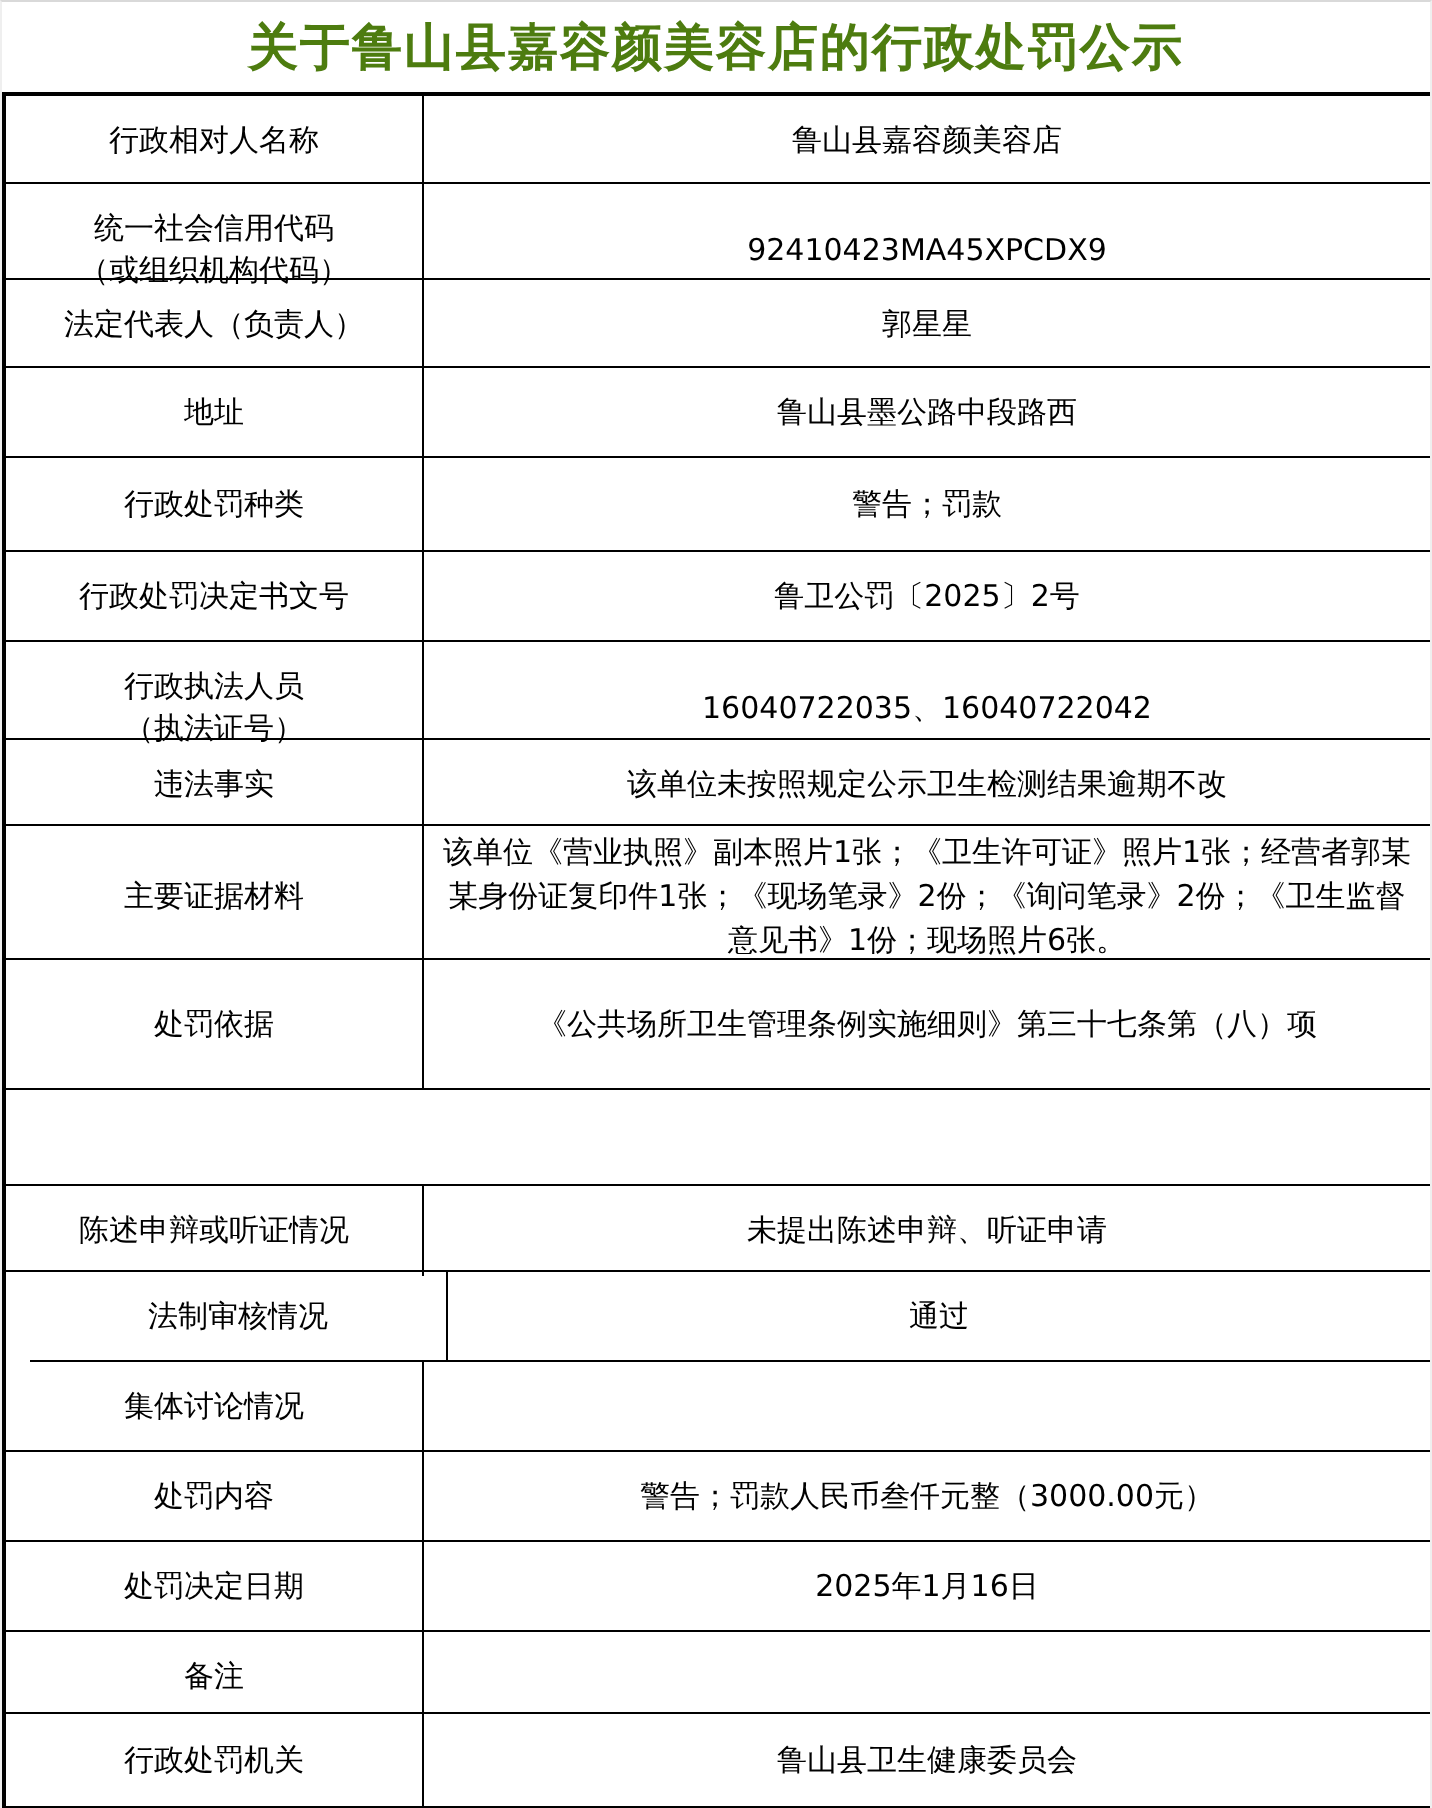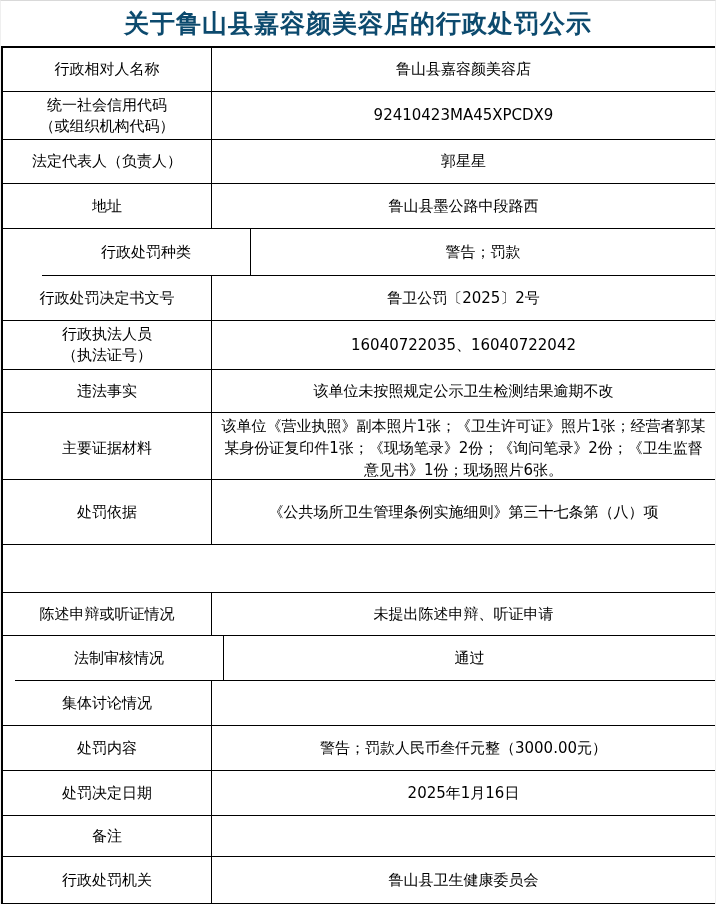--- a/index.html
+++ b/index.html
@@ -19,56 +19,56 @@
   }
   .title {
     height: 45px;
     display: flex;
     align-items: center;
     justify-content: center;
     font-family: "DejaVu Serif", "Liberation Serif", serif;
     font-size: 25px;
     font-weight: 600;
     letter-spacing: 1px;
-    color: #0c4a6e;
+    color: #4d7c0f;
   }
   .table {
     width: 716px;
     border: 2px solid #000000;
     border-top-width: 2px;
   }
   .row {
     display: grid;
     grid-template-columns: 209px 1fr;
     border-bottom: 1px solid #000000;
   }
   .row:last-child { border-bottom: none; }
   .cell {
     display: flex;
     align-items: center;
     justify-content: center;
     text-align: center;
     font-size: 15px;
     line-height: 21px;
-    padding: 2px 4px;
+    padding: 12px 4px;
   }
   .cell.label {
     border-right: 1px solid #000000;
     white-space: pre-line;
     font-weight: 500;
   }
   .cell.value {
     padding: 2px 5px;
   }
   
   .r0  { height: 44px; }
   .r1  { height: 48px; }
   .r2  { height: 44px; }
   .r3  { height: 45px; }
-  .r4  { height: 47px; margin-left: 39px; }
+  .r4  { height: 47px; }
   .r5  { height: 45px; }
   .r6  { height: 49px; }
   .r7  { height: 43px; }
   .r8  { height: 67px; }
   .r9  { height: 65px; }
   .r10 { height: 48px; }
   .r11 { height: 43px; }
   .r12 { height: 45px; margin-left: 12px; }
   .r13 { height: 45px; }
   .r14 { height: 45px; }

